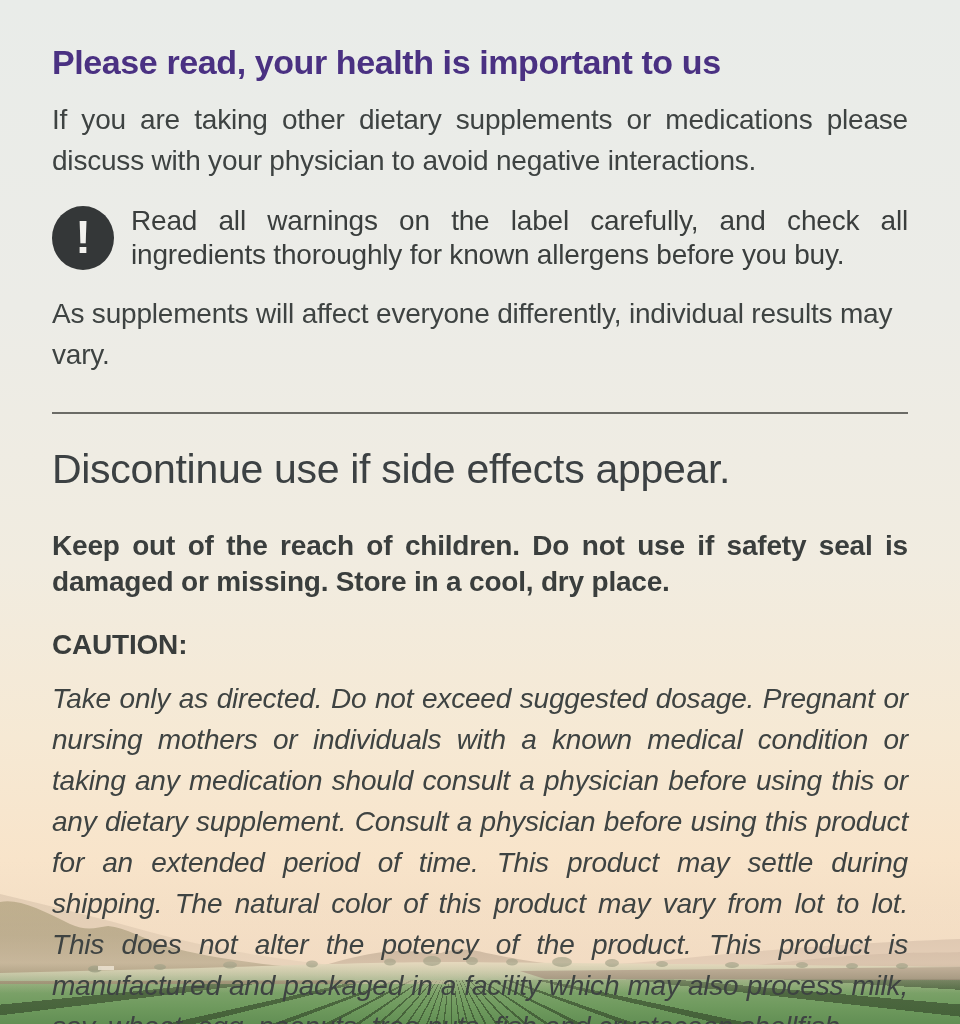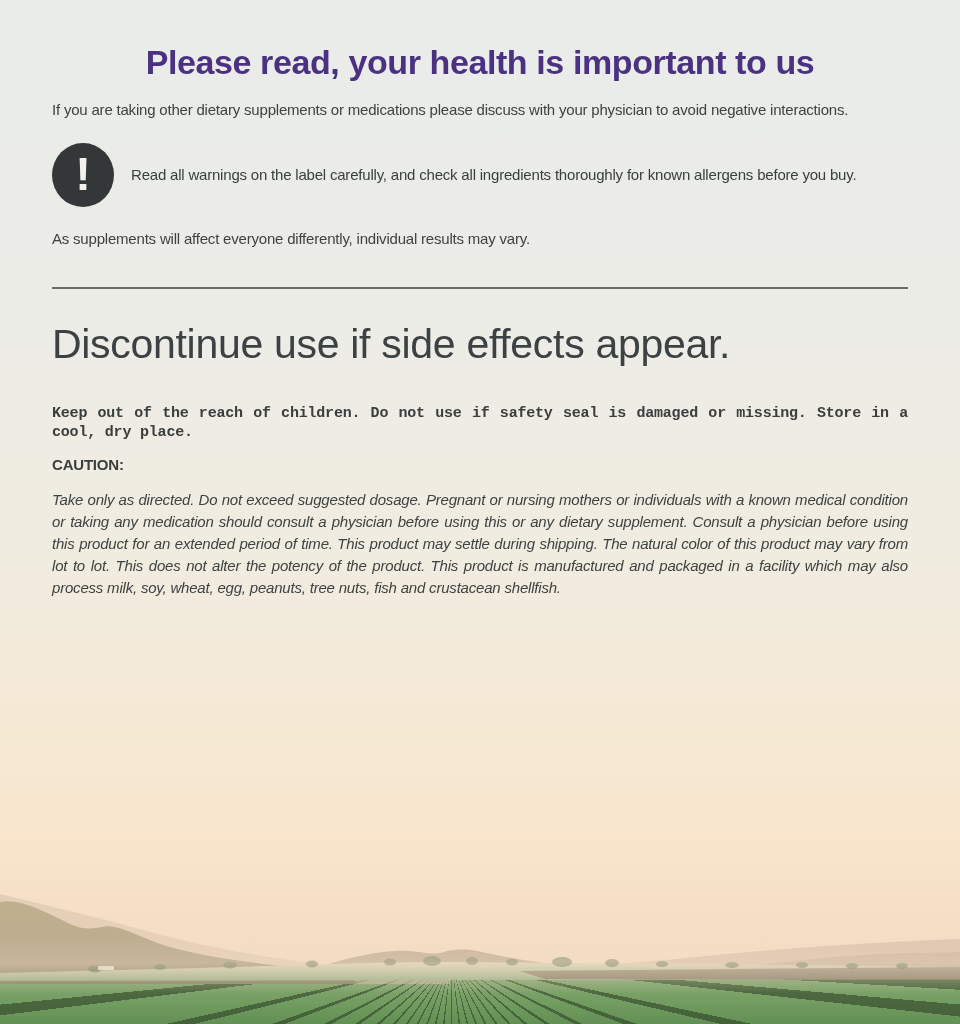--- a/index.html
+++ b/index.html
@@ -16,23 +16,23 @@
   }
   .content{
     position:relative;z-index:5;
     padding:40px 52px 0 52px;
     color:#3e4342;
     letter-spacing:-0.2px;
   }
   h1{
     margin:0 0 15px 0;
     font-size:34px;line-height:1.3;font-weight:700;
-    color:#4a3182;letter-spacing:-0.4px;text-align:center;
+    color:#4a3182;letter-spacing:-0.4px;
   }
-  p{margin:0;font-size:15px;line-height:1.47;}
+  p{margin:0;font-size:28px;line-height:1.47;}
   .intro{margin-bottom:22px;text-align:justify;}
   .callout{
     display:flex;align-items:center;gap:17px;
     margin-bottom:21px;
   }
   .icon-circle{
     flex:0 0 auto;width:62px;height:64px;border-radius:50%;
     background:#343738;color:#f2f1ee;
     display:flex;align-items:center;justify-content:center;
     font-size:47px;font-weight:700;line-height:1;
@@ -46,22 +46,22 @@
   .divider{
     border:none;border-top:2px solid #6b6b66;
     margin:0 0 29px 0;height:0;
   }
   h2{
     margin:0 0 32px 0;
     font-size:41px;line-height:1.3;font-weight:400;
     color:#3c4143;letter-spacing:-0.3px;
   }
   .bold-note{
-    font-weight:700;text-align:justify;margin-bottom:12px;
-    color:#3a3e3d;line-height:1.27;font-family:Liberation Mono, monospace;
+    font-weight:700;text-align:justify;margin-bottom:24px;
+    color:#3a3e3d;line-height:1.27;
   }
   .caution-label{font-weight:700;margin-bottom:13px;color:#393d3c;}
   .caution-text{text-align:justify;line-height:1.465;font-style:italic;}
   
   .landscape{
     position:absolute;left:0;bottom:0;width:960px;height:170px;
     z-index:1;pointer-events:none;
   }
   .field{
     position:absolute;left:0;top:112px;width:960px;height:58px;

